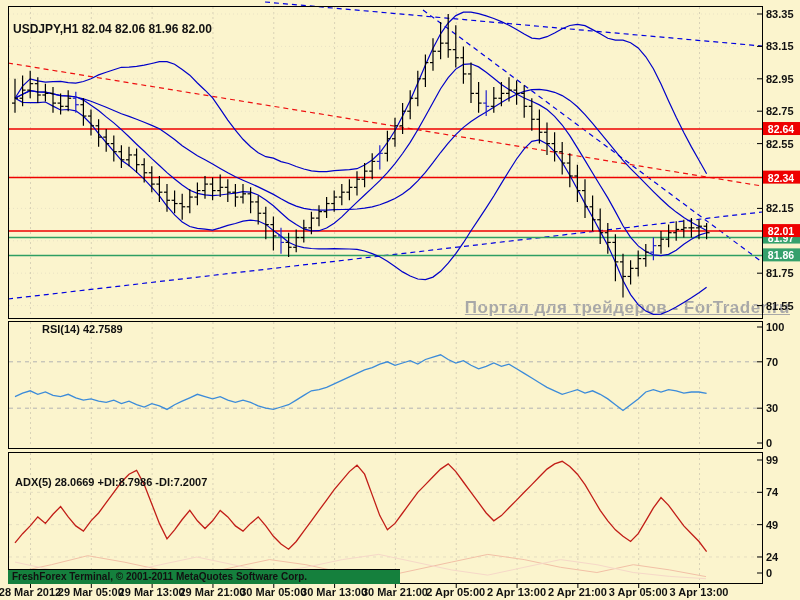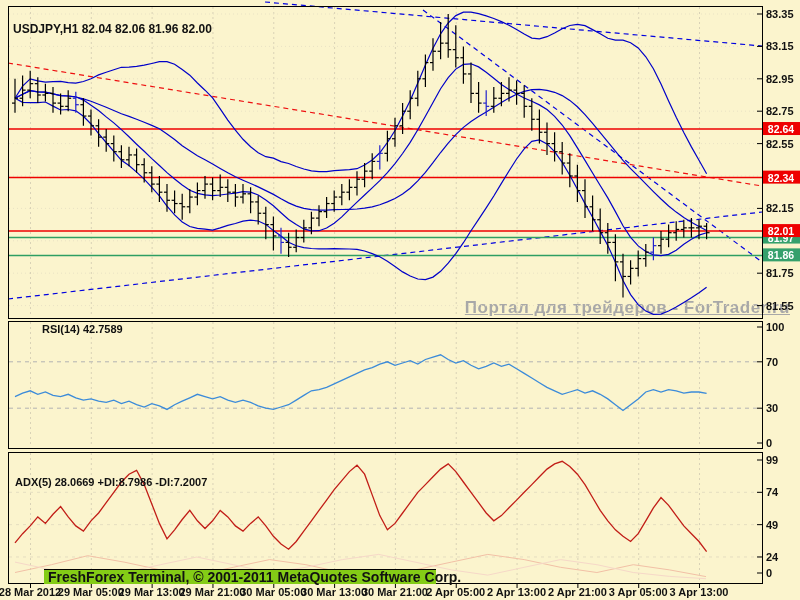--- a/index.html
+++ b/index.html
@@ -5,22 +5,22 @@
   html,body{margin:0;padding:0;}
   body{width:800px;height:600px;position:relative;background:#fbf4cd;overflow:hidden;
        font-family:"Liberation Sans","DejaVu Sans",sans-serif;}
   .overlay{position:absolute;white-space:nowrap;color:#111;}
   #hdr{left:13px;top:22px;font-size:12px;font-weight:600;z-index:3;}
   #wm{right:10px;top:298px;font-size:17px;font-weight:600;color:#a8a8a8;
       text-decoration:underline;z-index:1;letter-spacing:.5px;}
   #rsilab{left:6px;top:323px;font-size:11px;font-weight:600;z-index:3;padding-left:36px;}
   #adxlab{left:15px;top:454px;font-size:11px;font-weight:600;z-index:3;margin-top:22px;}
   #copy{left:8px;top:569px;width:388px;height:14px;border-top:1px solid #000;
-        background:#84cc16;font-size:14px;font-weight:600;line-height:14px;
-        padding-left:4px;z-index:3;margin-left:36px;}
+        background:#15803d;font-size:10px;font-weight:600;line-height:14px;
+        padding-left:4px;z-index:3;}
   #chart-svg{position:absolute;left:0;top:0;z-index:2;}
 </style>
 </head>
 <body>
 
 <div id="wm" class="overlay">Портал для трейдеров - ForTrader.ru</div>
 
 <svg id="chart-svg" width="800" height="600" xmlns="http://www.w3.org/2000/svg">
     <line x1="30.5" y1="7" x2="30.5" y2="317" stroke="#d9d2b6" stroke-dasharray="2,3"></line>
     <line x1="91.32" y1="7" x2="91.32" y2="317" stroke="#d9d2b6" stroke-dasharray="2,3"></line>

